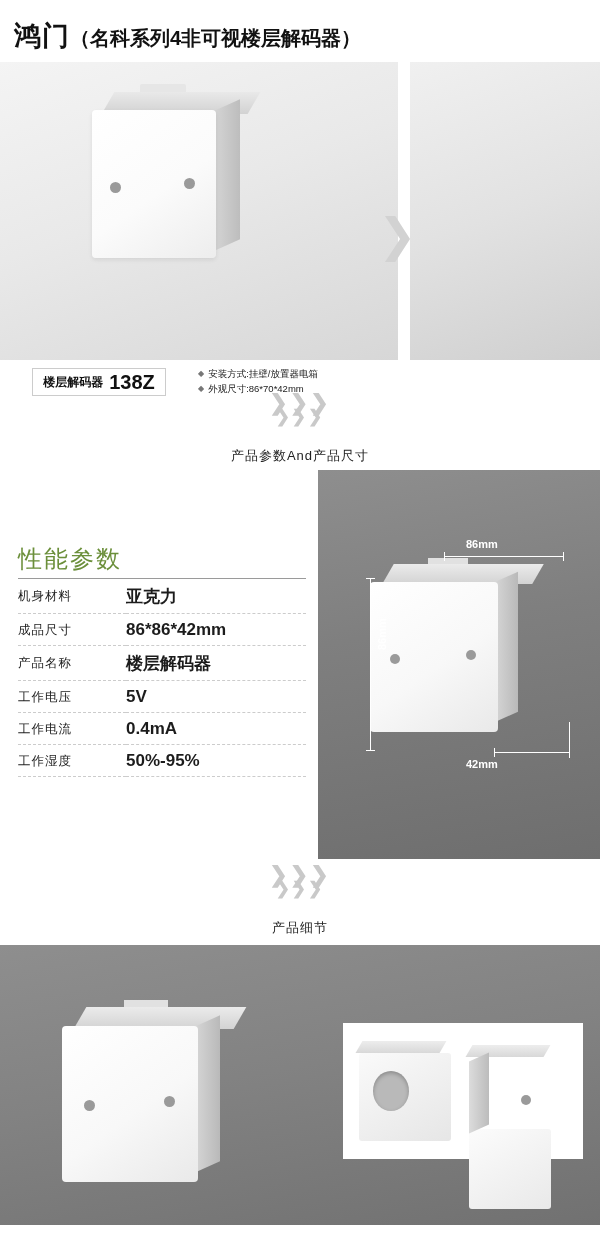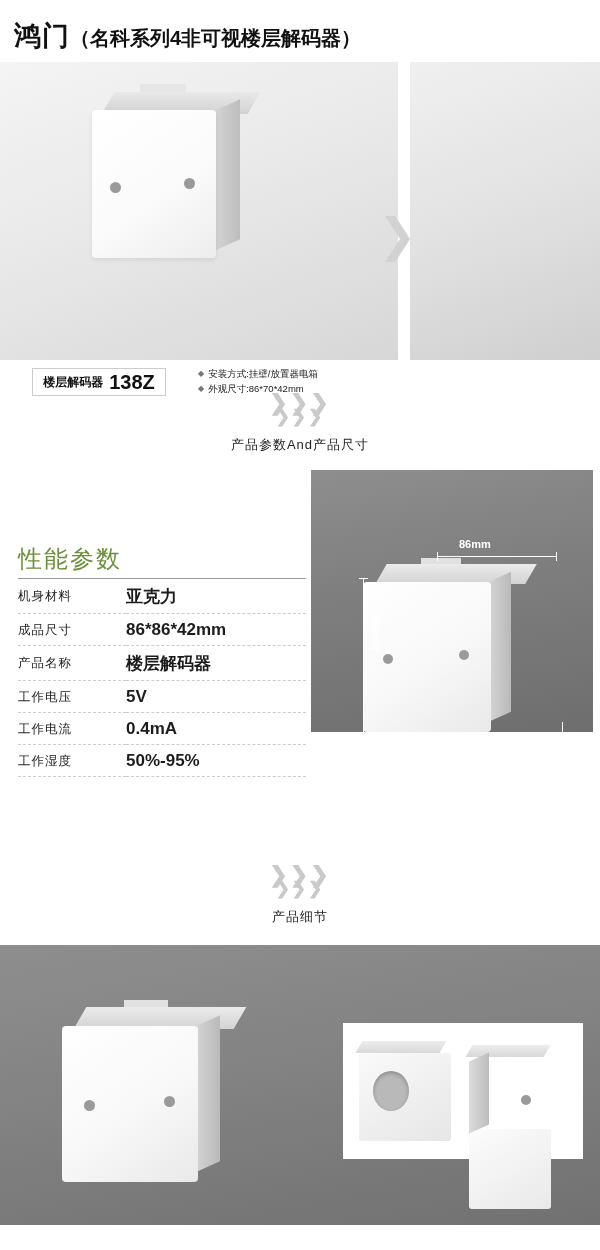--- a/index.html
+++ b/index.html
@@ -175,21 +175,21 @@
   }
   .chev {
     color: #c9c9c9;
     font-size: 22px;
     line-height: 14px;
     letter-spacing: 2px;
     font-weight: bold;
   }
   .chev.small { font-size: 17px; }
   .sec-caption {
-    margin-top: 12px;
+    margin-top: 23px;
     font-size: 13px;
     color: #222222;
     letter-spacing: 1px;
   }
 
   
   .spec-title {
     position: absolute;
     left: 18px;
     top: 543px;
@@ -211,24 +211,24 @@
     font-size: 12.5px;
     color: #1c1c1c;
     vertical-align: middle;
   }
   .spec-table td.k { width: 108px; letter-spacing: 1px; }
   .spec-table td.v { font-weight: bold; font-size: 17px; }
 
   
   .dim-panel {
     position: absolute;
-    left: 311px;
+    left: 318px;
     top: 470px;
     width: 282px;
-    height: 262px;
+    height: 389px;
     background: linear-gradient(170deg,#8e8e8e 0%, #7f7f7f 40%, #6e6e6e 100%);
   }
   .dim-dev { position: absolute; left: 52px; top: 88px; width: 180px; height: 190px; }
   .dim-dev .tab { position:absolute; left: 58px; top: 0px; width: 40px; height: 8px; background: #e1e1e1; }
   .dim-dev .top { left: 18px; top: 6px; width: 150px; height: 20px;
     background: linear-gradient(180deg,#ebebeb,#d3d3d3);
     transform: skewX(-30deg); }
   .dim-dev .side { left: 120px; top: 20px; width: 28px; height: 140px;
     background: linear-gradient(90deg,#dcdcdc,#b9b9b9);
     transform: skewY(-24deg); }

